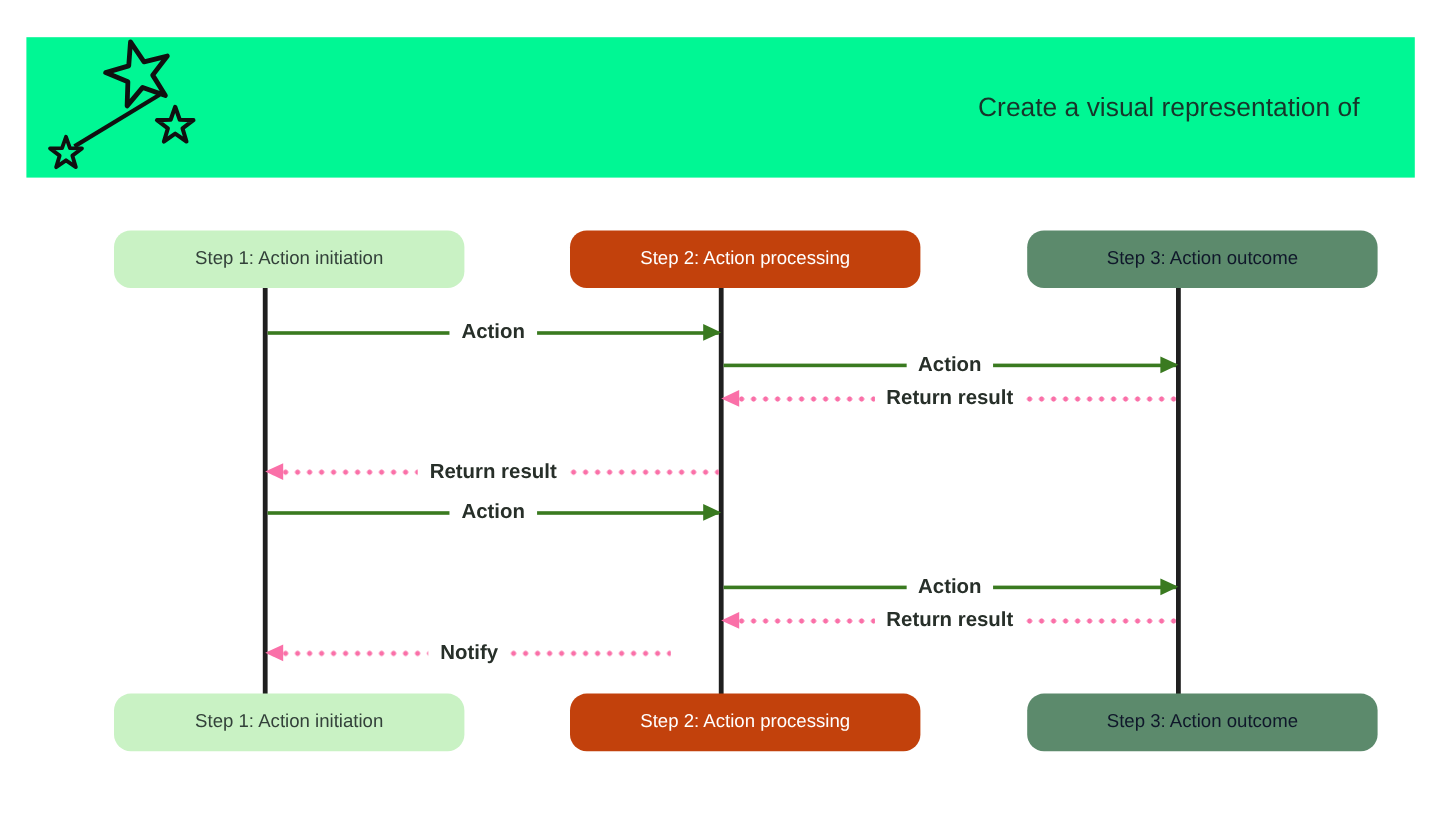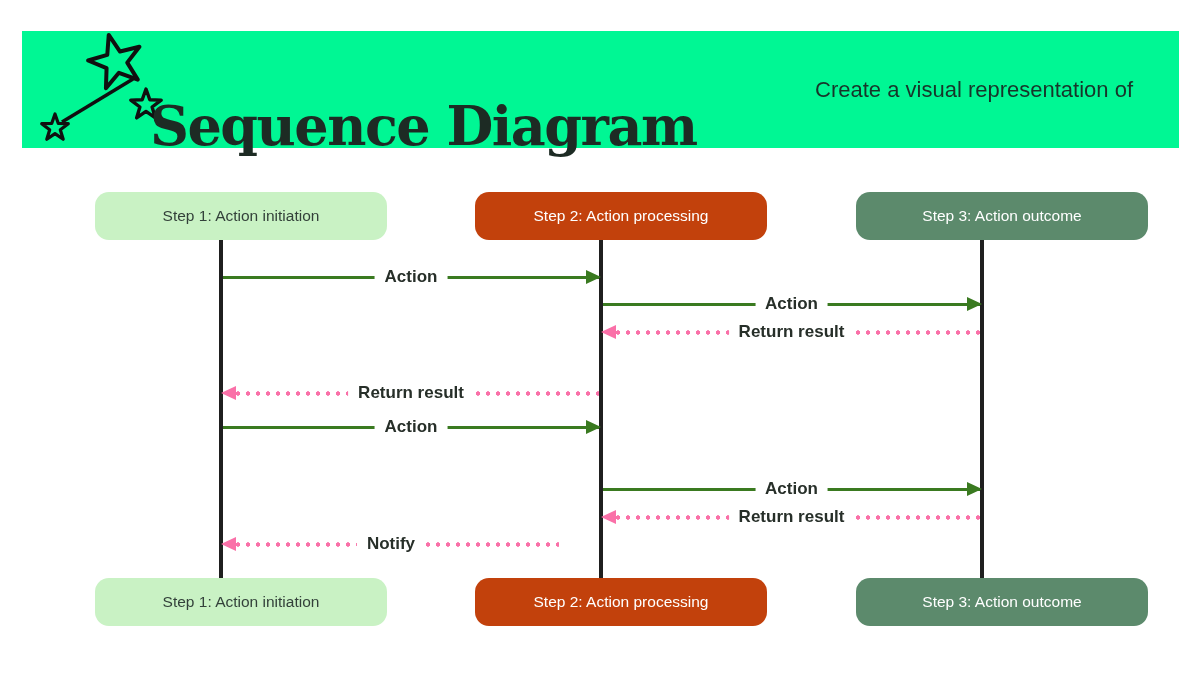--- a/index.html
+++ b/index.html
@@ -14,21 +14,21 @@
          letter-spacing:-1.5px;white-space:nowrap;}
   .subtitle{position:absolute;right:46px;top:50%;transform:translateY(-50%);
             text-align:right;font-size:22px;line-height:1.4;color:#17352a;}
 
   
   .actor{position:absolute;width:292px;height:48px;border-radius:14px;
          display:flex;align-items:center;justify-content:center;
          font-size:15.5px;white-space:nowrap;}
   .actor.a1{background:#c9f2c4;color:#33413a;}
   .actor.a2{background:#c2410c;color:#ffffff;}
-  .actor.a3{background:#5c8a6c;color:#ffffff;}
+  .actor.a3{background:#5c8a6c;color:#0f172a;}
   .row-top{top:192px;}
   .row-bottom{top:578px;}
 
   
   .lifeline{position:absolute;top:238px;height:341px;width:4px;background:#1f1f1f;}
 
   
   .msg{position:absolute;height:16px;}
   .line{position:absolute;top:7px;left:0;right:0;}
   .line.solid{height:3px;background:#3a7a20;}
@@ -48,21 +48,20 @@
 
 <div class="page">
 
   <header class="banner">
     <svg class="wand-icon" width="145" height="115" viewBox="0 0 145 115">
       <line x1="30" y1="90" x2="101" y2="47" stroke="#101010" stroke-width="3.5"></line>
       <polygon transform="rotate(-15 84 30)" points="84,2 90.6,20.9 110.6,21.3 94.7,33.5 100.5,52.7 84,41.2 67.5,52.7 73.3,33.5 57.4,21.3 77.4,20.9" fill="#00f794" stroke="#101010" stroke-width="4" stroke-linejoin="round"></polygon>
       <polygon points="114,57 117.8,67.8 129.2,68.1 120.1,75 123.4,85.9 114,79.4 104.6,85.9 107.9,75 98.8,68.1 110.2,67.8" fill="#00f794" stroke="#101010" stroke-width="3.4" stroke-linejoin="round"></polygon>
       <polygon points="23,82 26.3,91.5 36.3,91.7 28.3,97.7 31.2,107.3 23,101.6 14.8,107.3 17.7,97.7 9.7,91.7 19.7,91.5" fill="#00f794" stroke="#101010" stroke-width="3.2" stroke-linejoin="round"></polygon>
     </svg>
-    <h1 class="title">Sequence Diagram</h1>
     <div class="subtitle">
       <div>Create a visual representation of</div>
     </div>
   </header>
 
   <div class="lifeline" style="left:219px"></div>
   <div class="lifeline" style="left:599px"></div>
   <div class="lifeline" style="left:980px"></div>
 
   <div class="actor a1 row-top" style="left:95px">Step 1: Action initiation</div>

